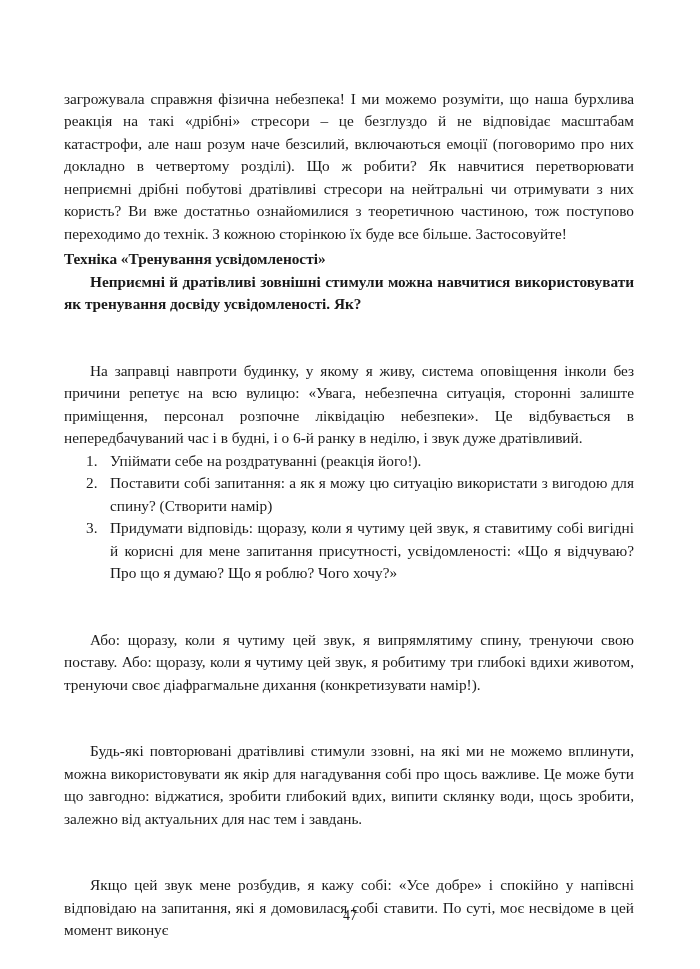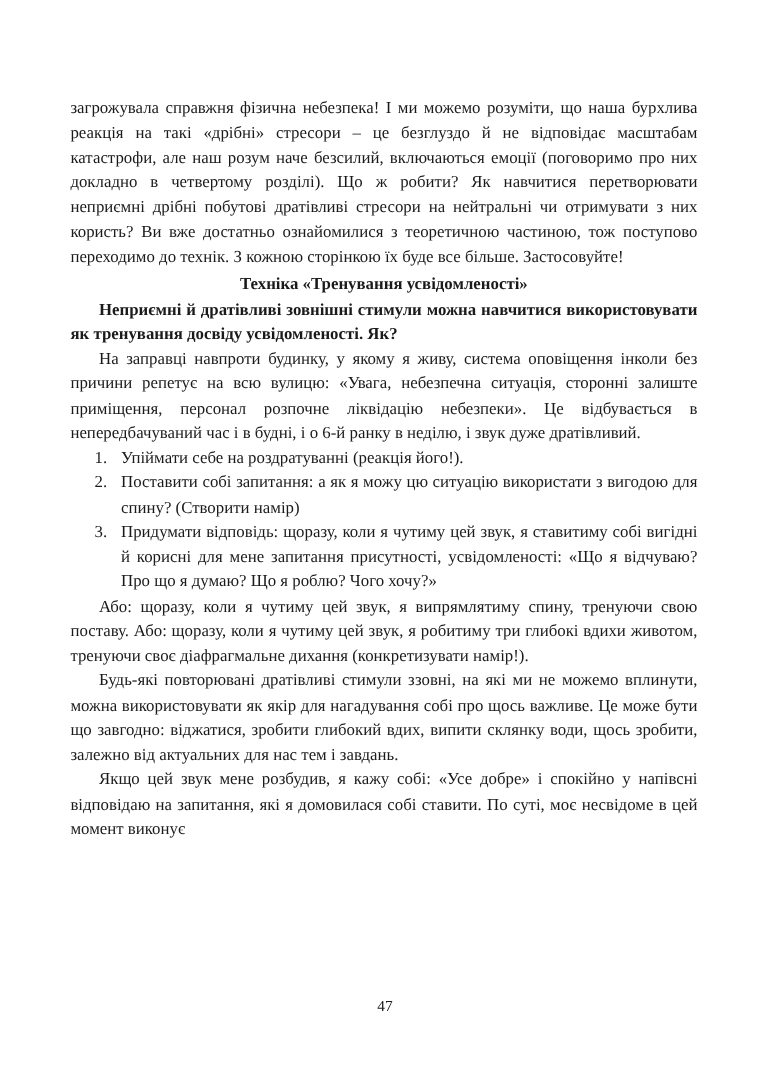--- a/index.html
+++ b/index.html
@@ -28,23 +28,24 @@
     text-align: justify;
     text-justify: inter-word;
     hyphens: manual;
   }
   p {
     margin: 0;
     text-indent: 0;
   }
   p.indent {
     text-indent: 26px;
+    margin-top: 44px;
   }
   .heading-center {
-    text-align: center;
+    text-align: left;
     font-weight: bold;
     margin-top: 3px;
     text-indent: 0;
   }
   .lead-bold {
     font-weight: bold;
     text-align: justify;
     text-indent: 26px;
     font-family: Liberation Serif, serif;
   }

